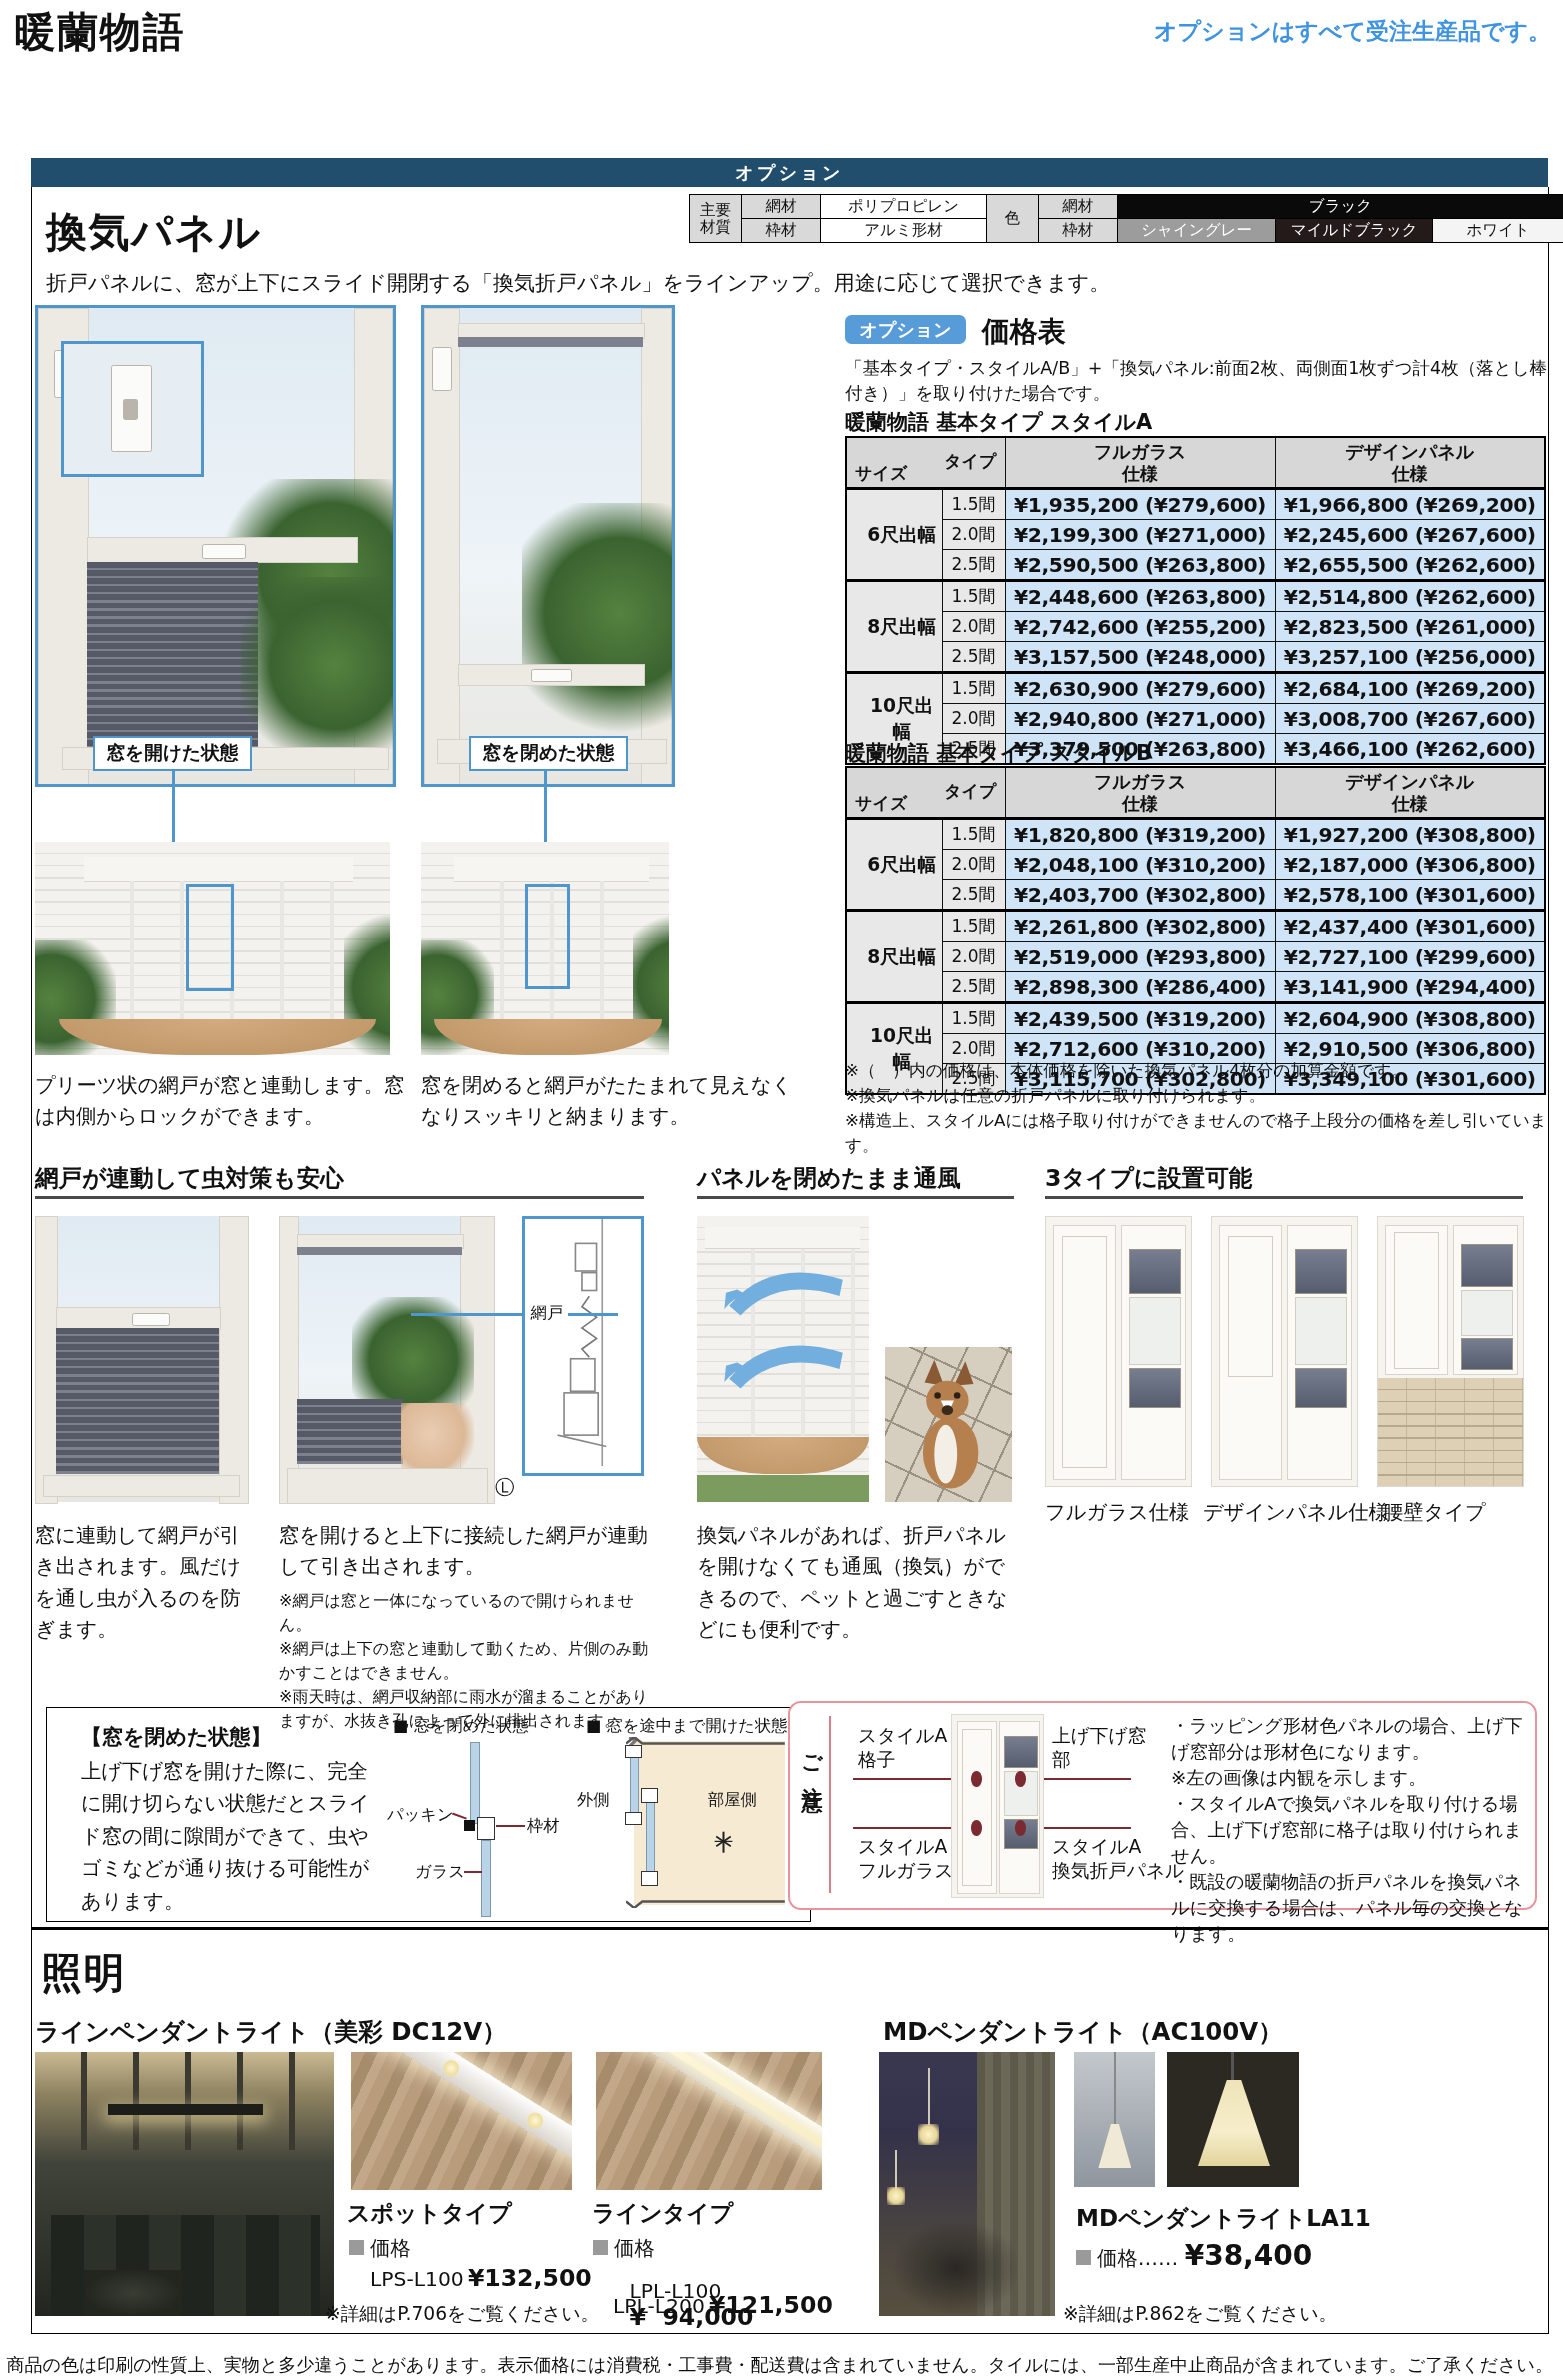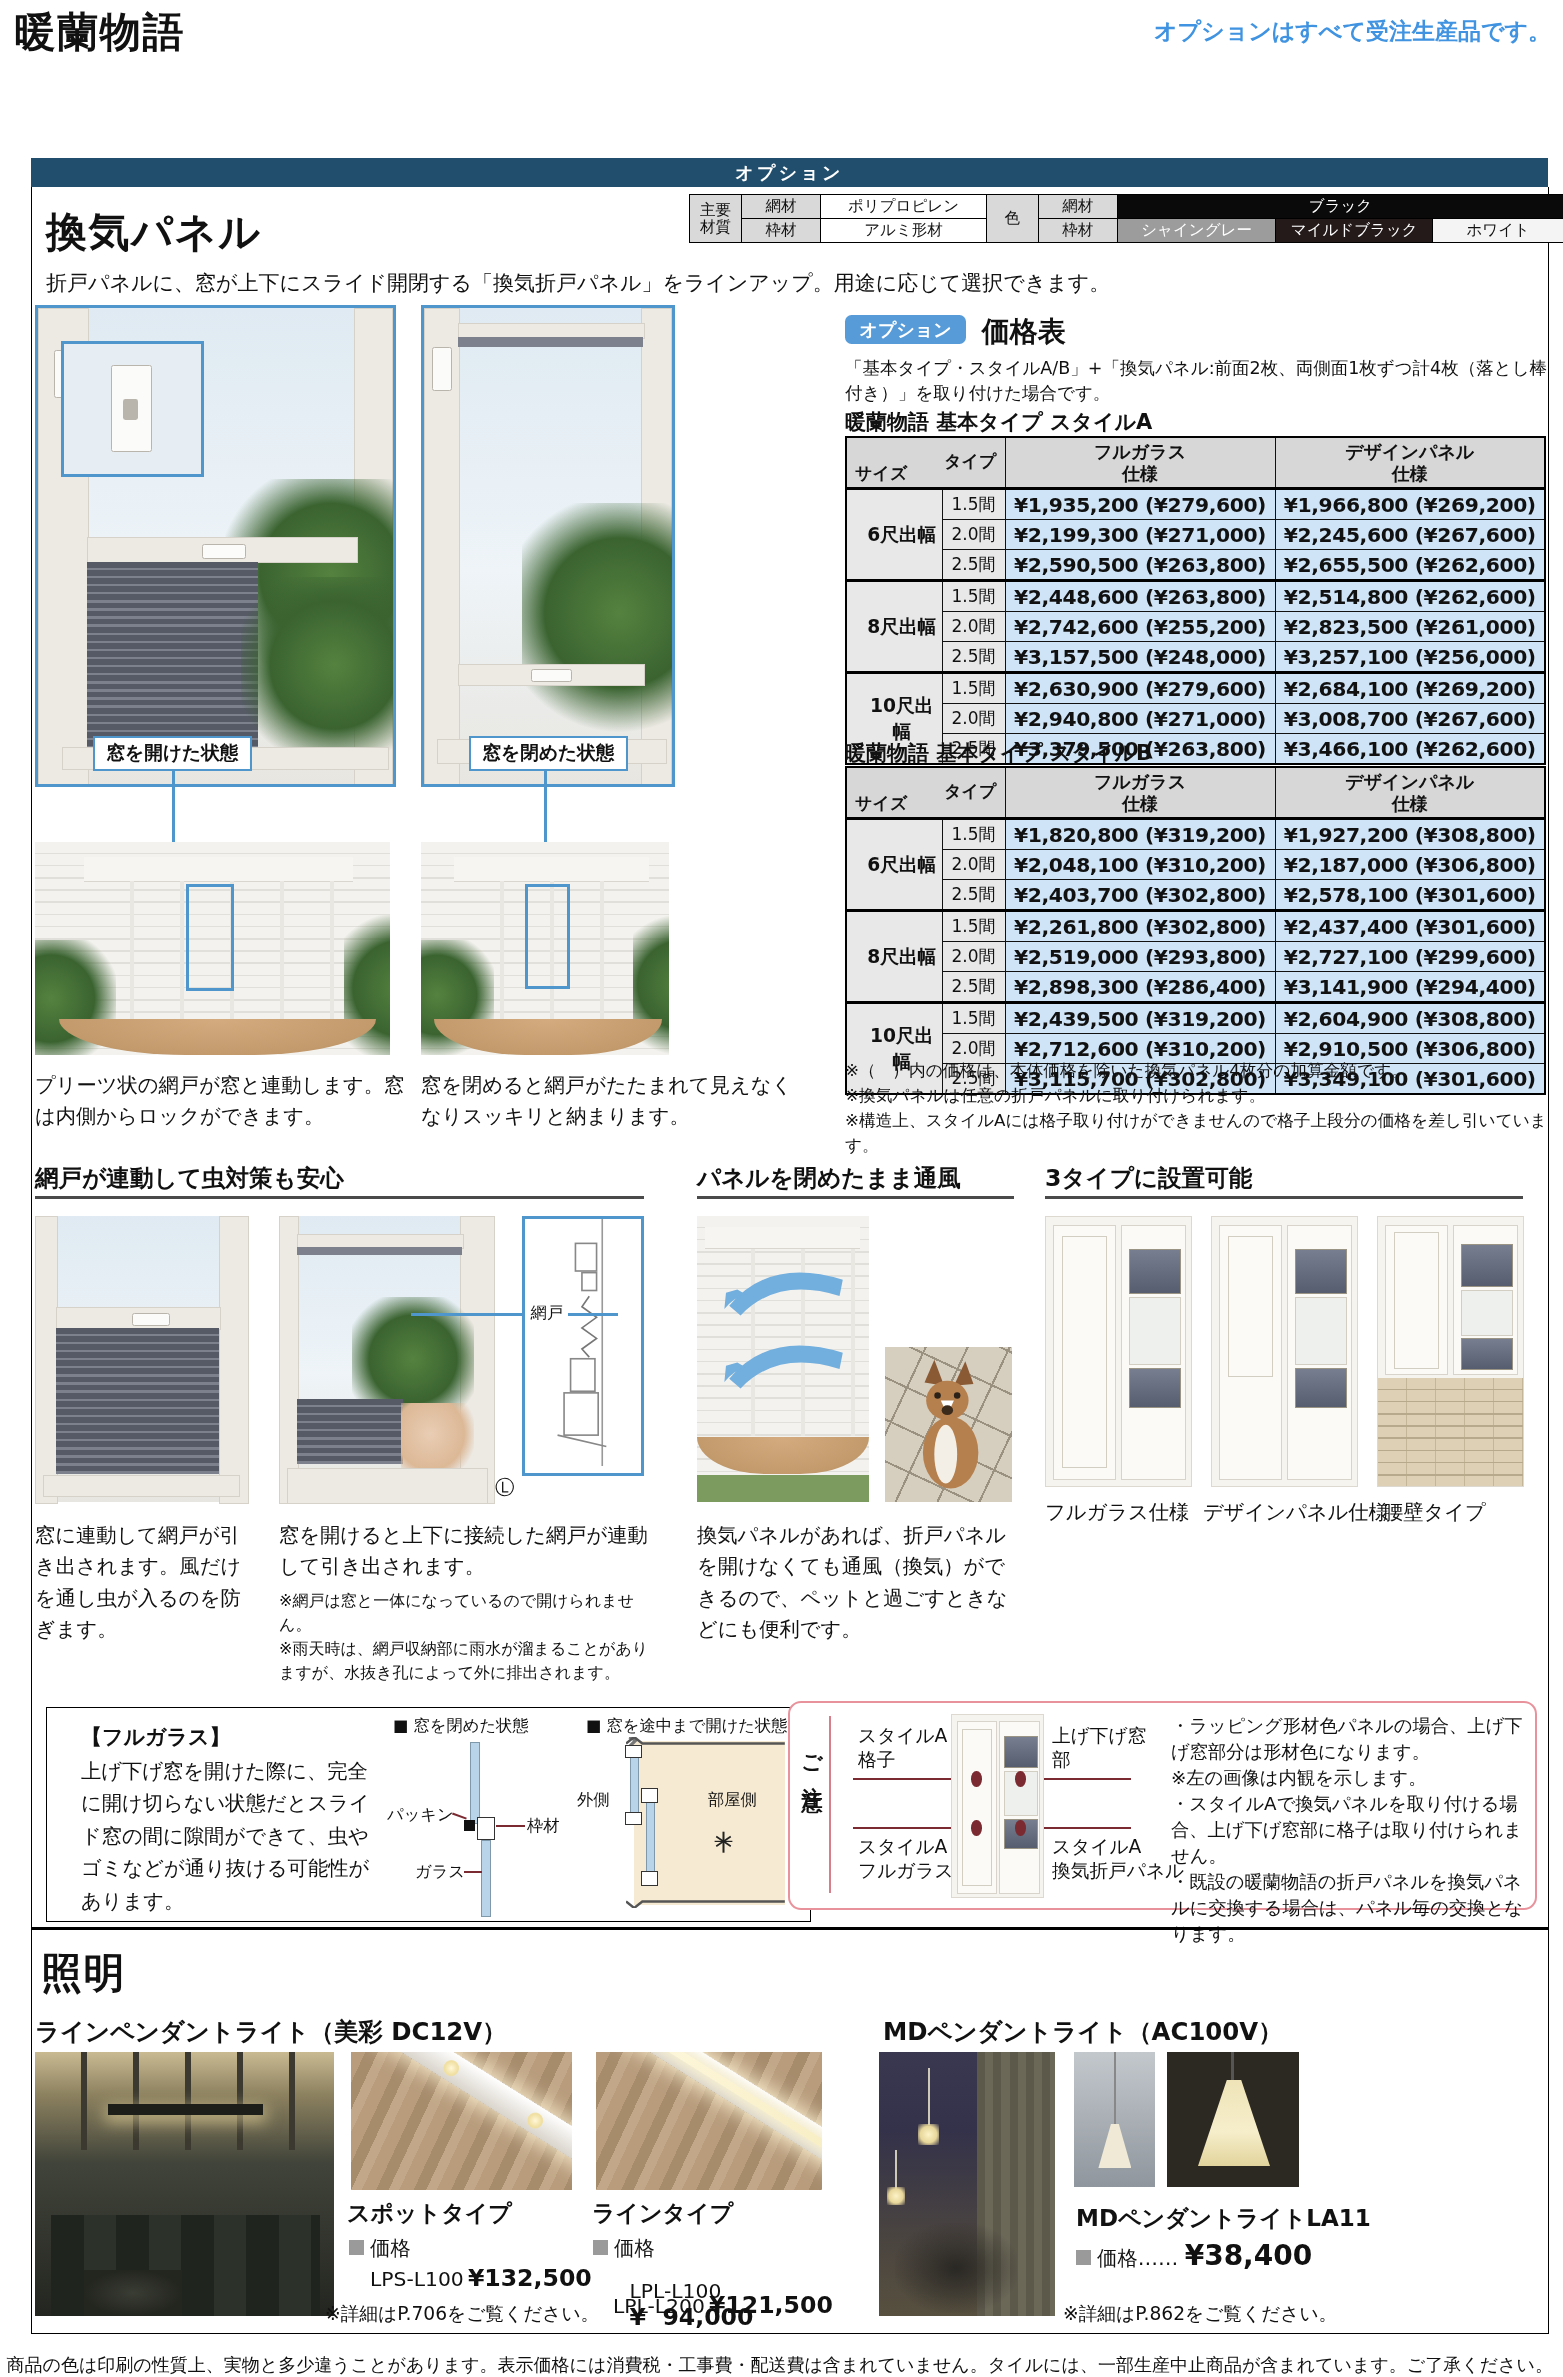--- a/index.html
+++ b/index.html
@@ -452,26 +452,27 @@
     <div class="abs brick" style="left:0;top:60%;width:100%;height:40%;"></div>
   </div>
   <div class="abs note-txt" style="left:1045px;top:1497px;">フルガラス仕様</div>
   <div class="abs note-txt" style="left:1203px;top:1497px;">デザインパネル仕様</div>
   <div class="abs note-txt" style="left:1383px;top:1497px;">腰壁タイプ</div>
 
   <div class="abs note-txt" style="left:35px;top:1520px;width:221px;">窓に連動して網戸が引き出されます。風だけを通し虫が入るのを防ぎます。</div>
   <div class="abs" style="left:279px;top:1520px;width:382px;">
     <div class="note-txt">窓を開けると上下に接続した網戸が連動して引き出されます。</div>
     <div class="small-note" style="margin-top:6.5px;">※網戸は窓と一体になっているので開けられません。</div>
+    <div class="small-note">※網戸は上下の窓と連動して動くため、片側のみ動かすことはできません。</div>
     <div class="small-note">※雨天時は、網戸収納部に雨水が溜まることがありますが、水抜き孔によって外に排出されます。</div>
   </div>
   <div class="abs note-txt" style="left:697px;top:1520px;width:325px;">換気パネルがあれば、折戸パネルを開けなくても通風（換気）ができるので、ペットと過ごすときなどにも便利です。</div>
 
   <div class="abs cbox" style="left:46px;top:1707px;width:763px;height:213px;">
-    <div class="abs ctitle" style="left:34px;top:14.6px;">【フルガラス】</div>
+    <div class="abs ctitle" style="left:34px;top:14.6px;">【窓を閉めた状態】</div>
     <div class="abs ctext" style="left:34px;top:47px;width:301px;">上げ下げ窓を開けた際に、完全に開け切らない状態だとスライド窓の間に隙間ができて、虫やゴミなどが通り抜ける可能性があります。</div>
     <div class="abs dhead" style="left:346px;top:6.5px;">■ 窓を閉めた状態</div>
     <div class="abs dhead" style="left:539px;top:6.5px;">■ 窓を途中まで開けた状態</div>
 
     <div class="abs glassbar" style="left:423px;top:34px;width:8.1px;height:80px;"></div>
     <div class="abs" style="left:417px;top:112px;width:10.6px;height:10.6px;background:#111;"></div>
     <div class="abs" style="left:430px;top:109px;width:16.3px;height:21px;background:#fff;border:1.6px solid #333;"></div>
     <div class="abs glassbar" style="left:434px;top:132px;width:8.1px;height:75px;"></div>
     <div class="abs dlabel" style="left:340px;top:96px;">パッキン</div>
     <div class="abs redline" style="left:405px;top:107px;width:14.6px;transform:rotate(20deg);"></div>

